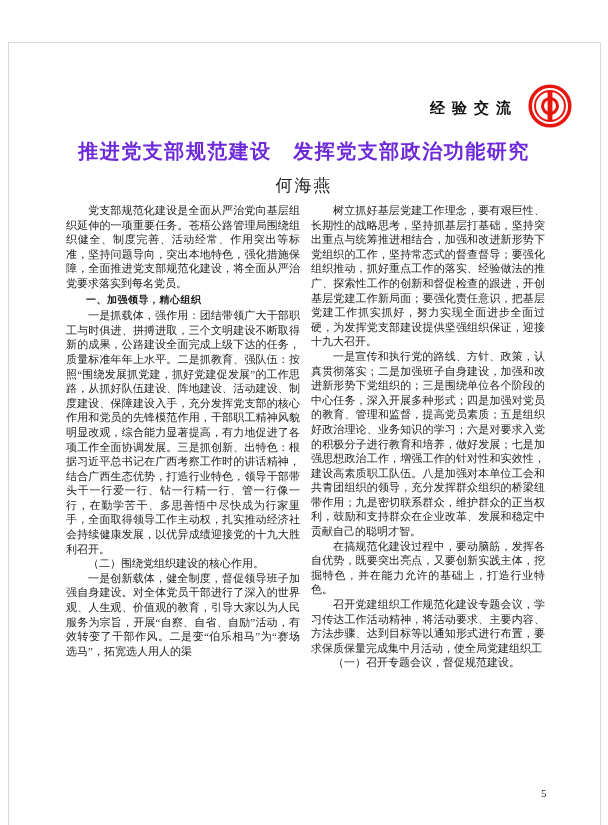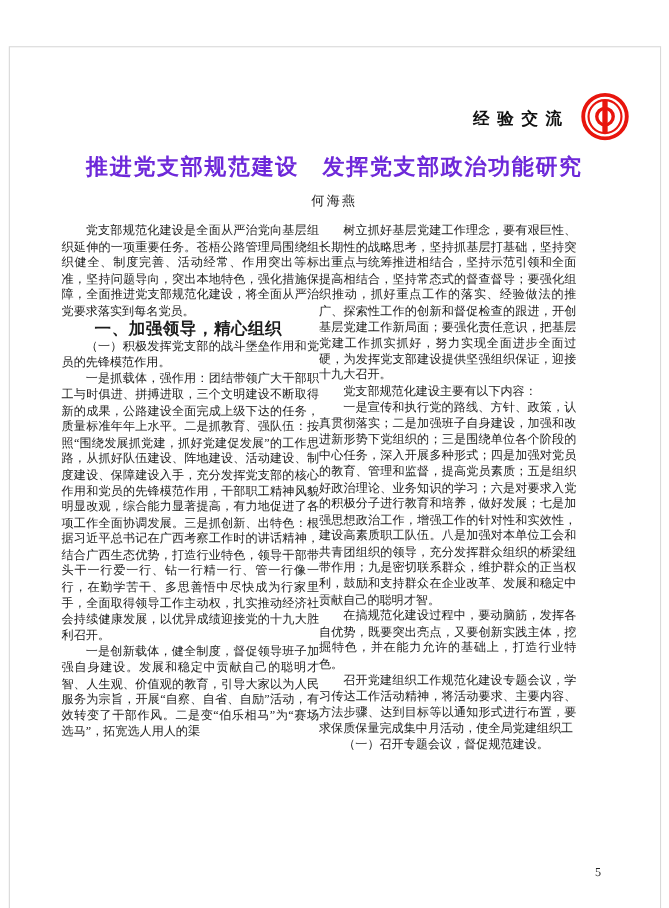--- a/index.html
+++ b/index.html
@@ -35,48 +35,48 @@
     position:absolute;top:106px;left:50px;right:50px;
     text-align:center;
     font-size:20px;font-weight:bold;
     letter-spacing:1.5px;
     color:#6d28d9;
     white-space:nowrap;
   }
   .author{
     position:absolute;top:142px;left:0;right:0;
     text-align:center;
-    font-size:12px;
+    font-size:17px;
     letter-spacing:2px;
     color:#222;
   }
   
   .columns{
-    position:absolute;top:171px;left:56px;
+    position:absolute;top:171px;left:66px;
     width:480px;
-    display:flex;
+    display:flex;gap:11px;
   }
   .col{
     width:234px;
     font-size:11px;
     line-height:14.6px;
     text-align:justify;
     text-justify:inter-character;
     word-break:break-all;
   }
   .col p{
     margin:0;
     text-indent:2em;
   }
   .col p.noindent{text-indent:0;}
   .col .sec-heading{
     margin:2px 0 1px 0;
     text-indent:2em;
     font-weight:bold;
-    font-size:15px;
+    font-size:10px;
     letter-spacing:0.5px;
   }
   .page-number{
     position:absolute;top:755px;left:541px;
     font-size:11px;color:#222;
   }
 </style>
 </head>
 <body>
 
@@ -97,28 +97,27 @@
   </div>
 
   <div class="title">推进党支部规范建设　发挥党支部政治功能研究</div>
   <div class="author">何海燕</div>
 
   <div class="columns">
 
     <div class="col">
       <p>党支部规范化建设是全面从严治党向基层组织延伸的一项重要任务。苍梧公路管理局围绕组织健全、制度完善、活动经常、作用突出等标准，坚持问题导向，突出本地特色，强化措施保障，全面推进党支部规范化建设，将全面从严治党要求落实到每名党员。</p>
       <p class="sec-heading">一、加强领导，精心组织</p>
-      <p>（一）积极发挥党支部的战斗堡垒作用和党员的先锋模范作用。</p>
       <p>一是抓载体，强作用：团结带领广大干部职工与时俱进、拼搏进取，三个文明建设不断取得新的成果，公路建设全面完成上级下达的任务，质量标准年年上水平。二是抓教育、强队伍：按照“围绕发展抓党建，抓好党建促发展”的工作思路，从抓好队伍建设、阵地建设、活动建设、制度建设、保障建设入手，充分发挥党支部的核心作用和党员的先锋模范作用，干部职工精神风貌明显改观，综合能力显著提高，有力地促进了各项工作全面协调发展。三是抓创新、出特色：根据习近平总书记在广西考察工作时的讲话精神，结合广西生态优势，打造行业特色，领导干部带头干一行爱一行、钻一行精一行、管一行像一行，在勤学苦干、多思善悟中尽快成为行家里手，全面取得领导工作主动权，扎实推动经济社会持续健康发展，以优异成绩迎接党的十九大胜利召开。</p>
-      <p>一是创新载体，健全制度，督促领导班子加强自身建设。发展和稳定中贡献自己的聪明才智、人生观、价值观的教育，引导大家以为人民服务为宗旨，开展“自察、自省、自励”活动，有效转变了干部作风。二是变“伯乐相马”为“赛场选马”，拓宽选人用人的渠</p>
+      <p>（二）围绕党组织建设的核心作用。</p>
+      <p>一是创新载体，健全制度，督促领导班子加强自身建设。对全体党员干部进行了深入的世界观、人生观、价值观的教育，引导大家以为人民服务为宗旨，开展“自察、自省、自励”活动，有效转变了干部作风。二是变“伯乐相马”为“赛场选马”，拓宽选人用人的渠</p>
     </div>
 
     <div class="col">
-      <p>树立抓好基层党建工作理念，要有艰巨性、长期性的战略思考，坚持抓基层打基础，坚持突出重点与统筹推进相结合，坚持示范引领和全面提高相结合，坚持常态式的督查督导；要强化组织推动，抓好重点工作的落实、经验做法的推广、探索性工作的创新和督促检查的跟进，开创基层党建工作新局面；要强化责任意识，把基层党建工作抓实抓好，努力实现全面进步全面过硬，为发挥党支部建设提供坚强组织保证，迎接十九大召开。</p>
-      <p>党支部规范化建设主要有以下内容：</p>
+      <p>树立抓好基层党建工作理念，要有艰巨性、长期性的战略思考，坚持抓基层打基础，坚持突出重点与统筹推进相结合，加强和改进新形势下党组织的工作，坚持常态式的督查督导；要强化组织推动，抓好重点工作的落实、经验做法的推广、探索性工作的创新和督促检查的跟进，开创基层党建工作新局面；要强化责任意识，把基层党建工作抓实抓好，努力实现全面进步全面过硬，为发挥党支部建设提供坚强组织保证，迎接十九大召开。</p>
       <p>一是宣传和执行党的路线、方针、政策，认真贯彻落实；二是加强班子自身建设，加强和改进新形势下党组织的；三是围绕单位各个阶段的中心任务，深入开展多种形式；四是加强对党员的教育、管理和监督，提高党员素质；五是组织好政治理论、业务知识的学习；六是对要求入党的积极分子进行教育和培养，做好发展；七是加强思想政治工作，增强工作的针对性和实效性，建设高素质职工队伍。八是加强对本单位工会和共青团组织的领导，充分发挥群众组织的桥梁纽带作用；九是密切联系群众，维护群众的正当权利，鼓励和支持群众在企业改革、发展和稳定中贡献自己的聪明才智。</p>
       <p>在搞规范化建设过程中，要动脑筋，发挥各自优势，既要突出亮点，又要创新实践主体，挖掘特色，并在能力允许的基础上，打造行业特色。</p>
       <p>召开党建组织工作规范化建设专题会议，学习传达工作活动精神，将活动要求、主要内容、方法步骤、达到目标等以通知形式进行布置，要求保质保量完成集中月活动，使全局党建组织工</p>
       <p>（一）召开专题会议，督促规范建设。</p>
     </div>
 
   </div>
 
   <div class="page-number">5</div>
 

